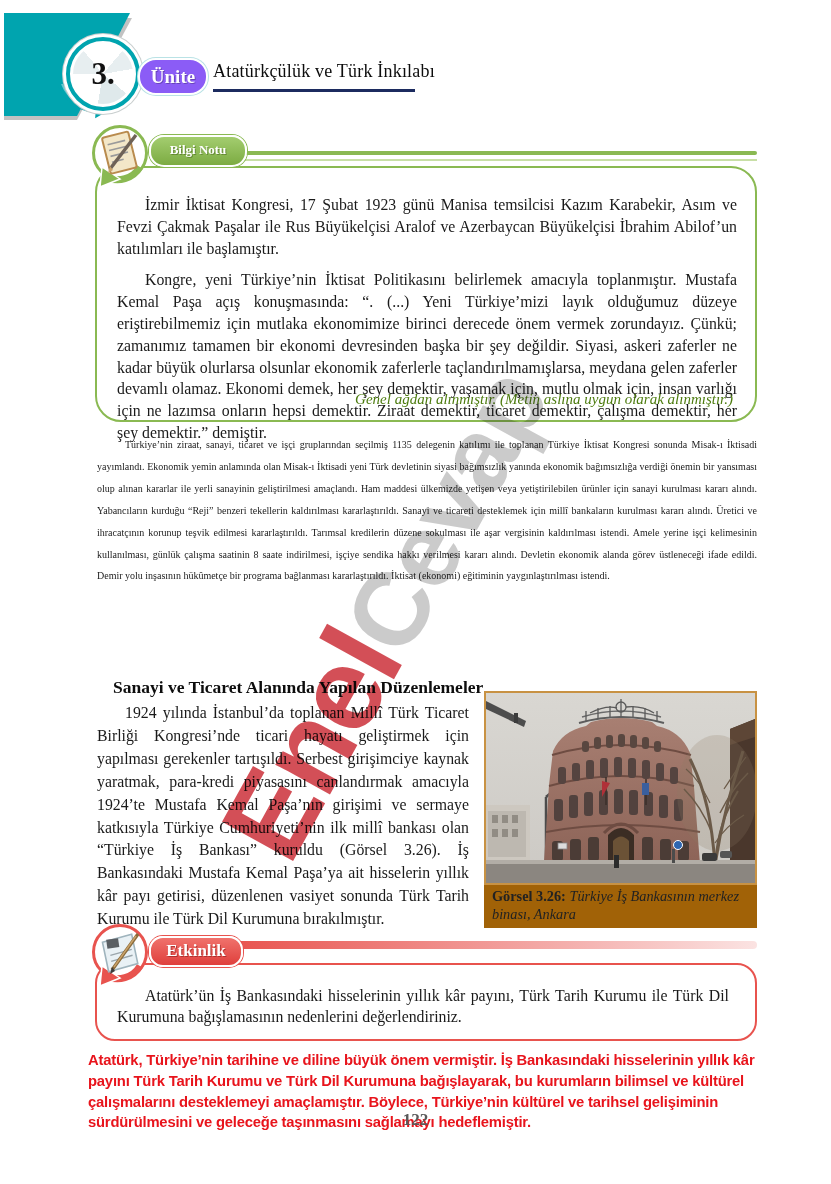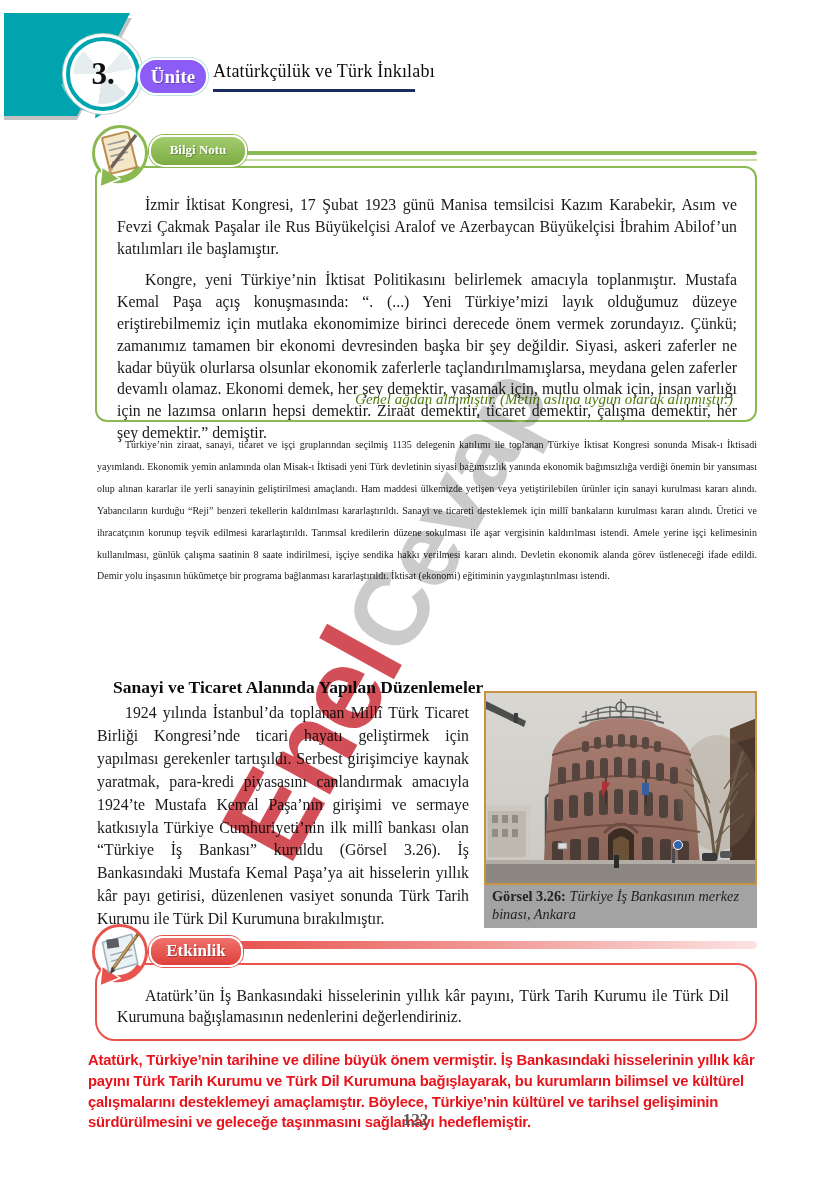--- a/index.html
+++ b/index.html
@@ -58,21 +58,21 @@
   }
   .note-tab{
     position:absolute; left:149px; top:135px; width:94px; height:28px;
     background:linear-gradient(#a3cd6f,#7cab42); border:2px solid #ffffff;
     border-radius:15px; box-shadow:0 0 0 1px #8ab952;
     color:#fff; font-weight:bold; font-size:13px; text-align:center; line-height:26px;
     text-shadow:1px 1px 0 rgba(60,90,20,.5);
   }
   .note-box{
     position:absolute; left:95px; top:166px; width:658px; height:252px;
-    border:2px solid #8ab952; border-radius:12px;
+    border:2px solid #8ab952; border-radius:26px;
   }
   .note-body{
     position:absolute; left:20px; right:18px; top:26px;
     font-size:15.8px; line-height:21.8px; text-align:justify;
   }
   .note-body p{margin:0 0 10px 0; text-indent:28px;}
   .note-source{
     position:absolute; right:22px; bottom:12px; font-style:italic; font-size:15px; color:#4d7c0f;
   }
   .icon-wrap{position:absolute; width:62px; height:68px;}
@@ -87,21 +87,21 @@
     position:absolute; left:113px; top:677px; font-size:17.5px; font-weight:bold; color:#0d0d0d;
   }
   .sec-par{
     position:absolute; left:97px; top:702px; width:372px;
     font-size:15.8px; line-height:22.9px; text-align:justify; text-indent:28px;
   }
   
   .figure{position:absolute; left:484px; top:691px; width:273px;}
   .photo{display:block; border:2px solid #c89243; background:#d8d6d1;}
   .fig-caption{
-    background:#a3a3a3; padding:3px 0 5px 8px; font-size:14.3px; line-height:17.5px; color:#222;
+    background:#a16207; padding:3px 0 5px 8px; font-size:14.3px; line-height:17.5px; color:#222;
   }
   .fig-caption .lbl{font-weight:bold;}
   .fig-caption .txt{font-style:italic;}
   
   .act-line{
     position:absolute; left:232px; top:941px; width:525px; height:8px;
     background:linear-gradient(to right,#e8534e,#fbe3e2); border-radius:4px;
   }
   .act-tab{
     position:absolute; left:149px; top:936px; width:90px; height:27px;

